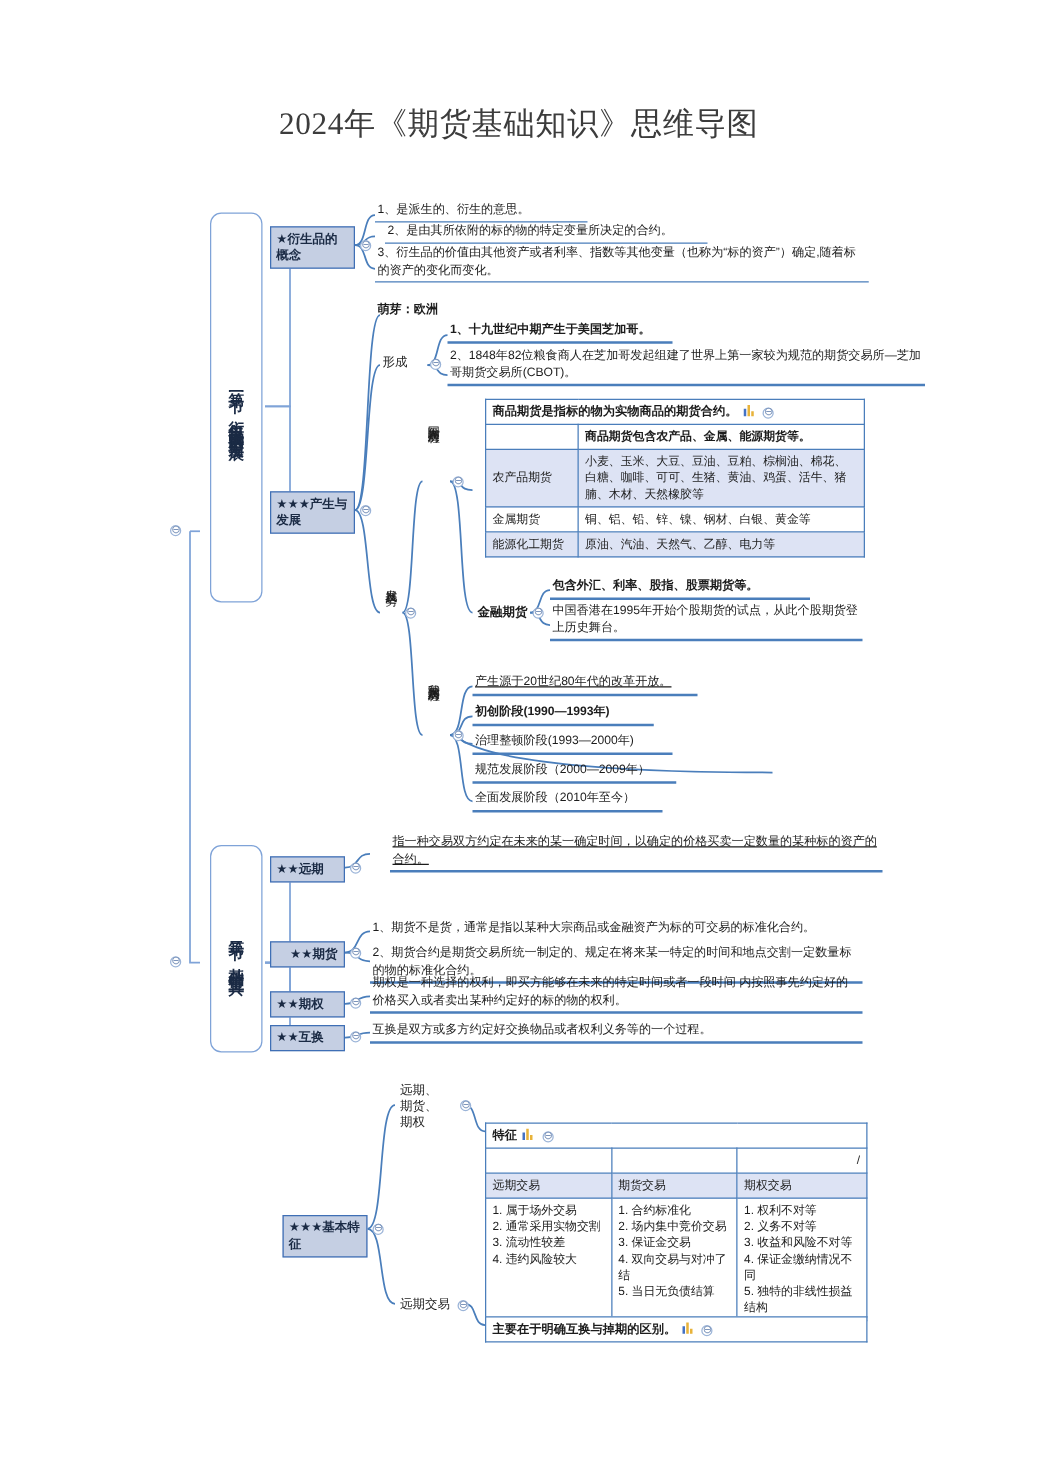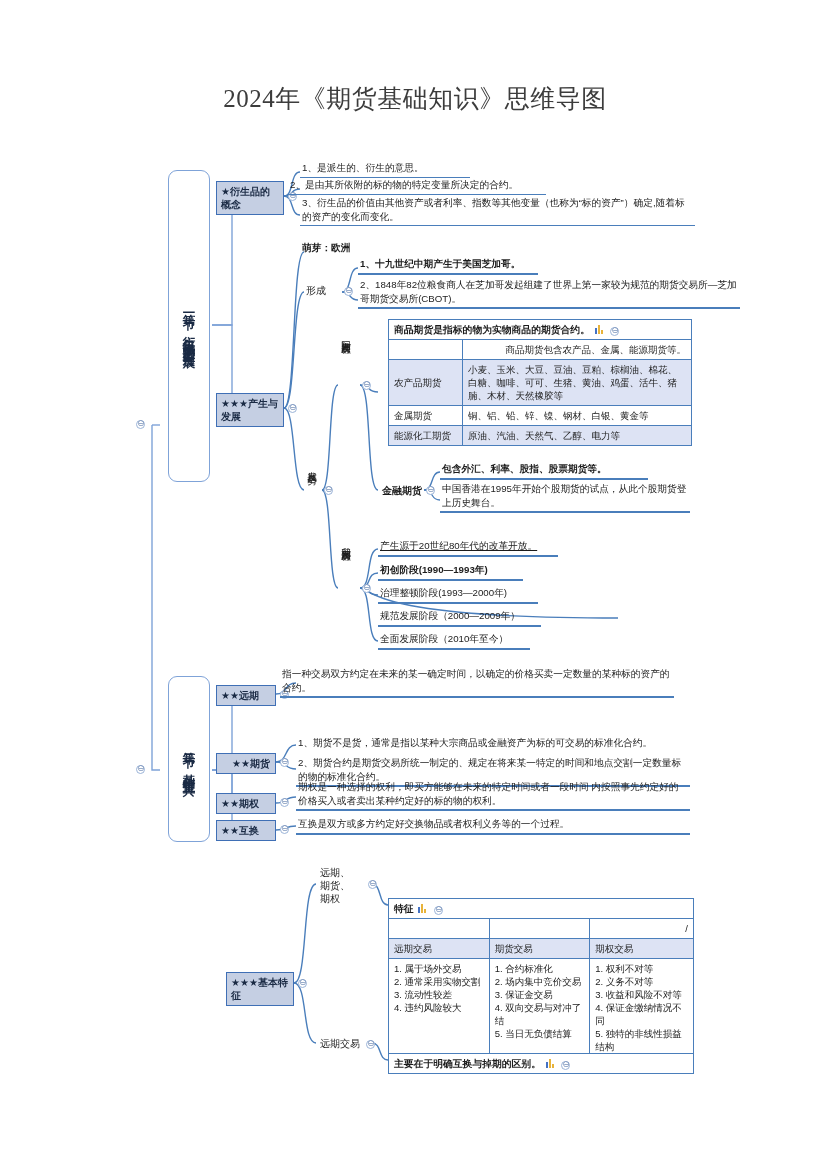--- a/index.html
+++ b/index.html
@@ -89,21 +89,21 @@
   }
   table.mm td {
     border:1px solid #4a7ebb;
     padding:3px 5px;
     vertical-align:middle;
     line-height:13px;
     color:#1c1c1c;
   }
   .cap { font-weight:bold; font-size:9.8px; }
   .fill { background:#dde3f4; }
-  .ctr { text-align:right; }
+  .ctr { text-align:left;font-weight:bold; }
   .rt { text-align:right; }
   .tiny-icon { display:inline-block; width:9px; height:10px; position:relative; vertical-align:-1px; margin:0 2px; }
   .tiny-icon i { position:absolute; bottom:0; width:2px; background:#4472c4; }
   .tiny-icon i:nth-child(1){ left:0; height:6px; }
   .tiny-icon i:nth-child(2){ left:3px; height:9px; background:#e8b33a; }
   .tiny-icon i:nth-child(3){ left:6px; height:4px; background:#e8b33a; }
 </style>
 </head>
 <body>
 
@@ -175,21 +175,21 @@
   <span>第一节  衍生品市场的产生与发展</span>
 </div>
 <div class="tog" style="left:136px; top:420px;"></div>
 
 <div class="node" style="left:216px; top:181px; width:68px;">
   <span>★衍生品的概念</span>
 </div>
 <div class="tog" style="left:288px; top:192px;"></div>
 
 <div class="leaf thin" style="left:300px; top:160px; width:170px;">1、是派生的、衍生的意思。</div>
-<div class="leaf thin" style="left:288px; top:177px; width:258px;">2、是由其所依附的标的物的特定变量所决定的合约。</div>
+<div class="leaf thin" style="left:308px; top:177px; width:258px;">2、是由其所依附的标的物的特定变量所决定的合约。</div>
 <div class="leaf thin" style="left:300px; top:195px; width:395px;">3、衍生品的价值由其他资产或者利率、指数等其他变量（也称为“标的资产”）确定,随着标的资产的变化而变化。</div>
 
 <div class="node" style="left:216px; top:393px; width:68px;">
   <span>★★★产生与发展</span>
 </div>
 <div class="tog" style="left:288px; top:404px;"></div>
 
 <div class="leaf b" style="left:300px; top:240px; width:58px; border-bottom:none;">萌芽：欧洲</div>
 
 <div class="plabel" style="left:306px; top:285px;">形成</div>
@@ -248,21 +248,21 @@
 
 <div class="node section" style="left:168px; top:676px; width:42px; height:166px;">
   <span>第二节  基础衍生工具</span>
 </div>
 <div class="tog" style="left:136px; top:765px;"></div>
 
 <div class="node" style="left:216px; top:685px; width:60px;">
   <span>★★远期</span>
 </div>
 <div class="tog" style="left:280px; top:690px;"></div>
-<div class="leaf" style="left:280px; top:666px; width:394px;">指一种交易双方约定在未来的某一确定时间，以确定的价格买卖一定数量的某种标的资产的合约。</div>
+<div class="leaf" style="left:312px; top:666px; width:394px;text-decoration:underline;">指一种交易双方约定在未来的某一确定时间，以确定的价格买卖一定数量的某种标的资产的合约。</div>
 
 <div class="node" style="left:216px; top:753px; width:60px;padding-left:15px;">
   <span>★★期货</span>
 </div>
 <div class="tog" style="left:280px; top:758px;"></div>
 <div class="leaf" style="left:296px; top:735px; width:394px; border-bottom:none;">1、期货不是货，通常是指以某种大宗商品或金融资产为标的可交易的标准化合约。</div>
 <div class="leaf" style="left:296px; top:755px; width:394px;">2、期货合约是期货交易所统一制定的、规定在将来某一特定的时间和地点交割一定数量标的物的标准化合约。</div>
 
 <div class="node" style="left:216px; top:793px; width:60px;">
   <span>★★期权</span>

